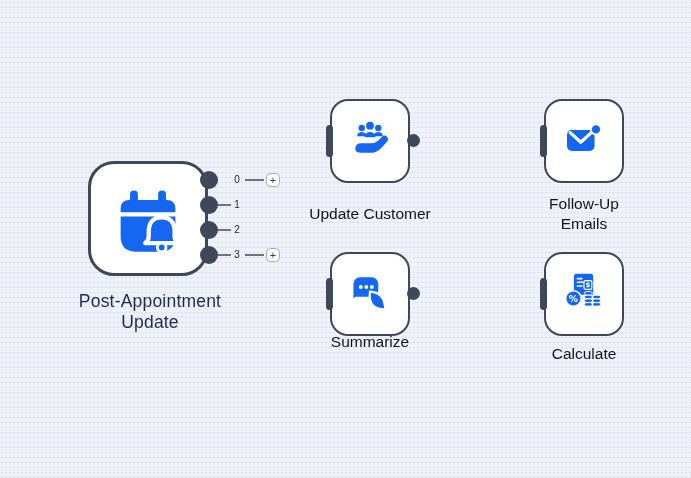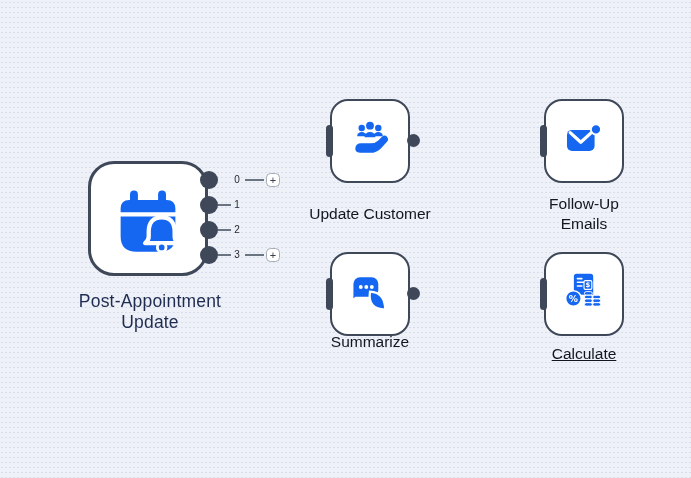--- a/index.html
+++ b/index.html
@@ -163,17 +163,17 @@
         <rect x="51" y="71" width="17" height="7.5" rx="3.7"></rect>
         <rect x="69" y="55" width="17" height="7.5" rx="3.7"></rect>
         <rect x="69" y="63" width="17" height="7.5" rx="3.7"></rect>
         <rect x="69" y="71" width="17" height="7.5" rx="3.7"></rect>
       </g>
       <circle cx="27" cy="62" r="17" fill="currentColor" stroke="#fff" stroke-width="3.5"></circle>
       <text x="27" y="69" font-size="20" font-weight="bold" fill="#fff" text-anchor="middle" font-family="DejaVu Sans, sans-serif">%</text>
     </svg>
   </div>
   <div class="in-bar" style="left:540px;top:278px;"></div>
-  <div class="action-label" style="left:499px;top:344px;text-decoration:underline;">
+  <div class="action-label" style="left:499px;top:344px;">
     <div>Calculate</div>
   </div>
 
 </div>
 
 </body></html>

